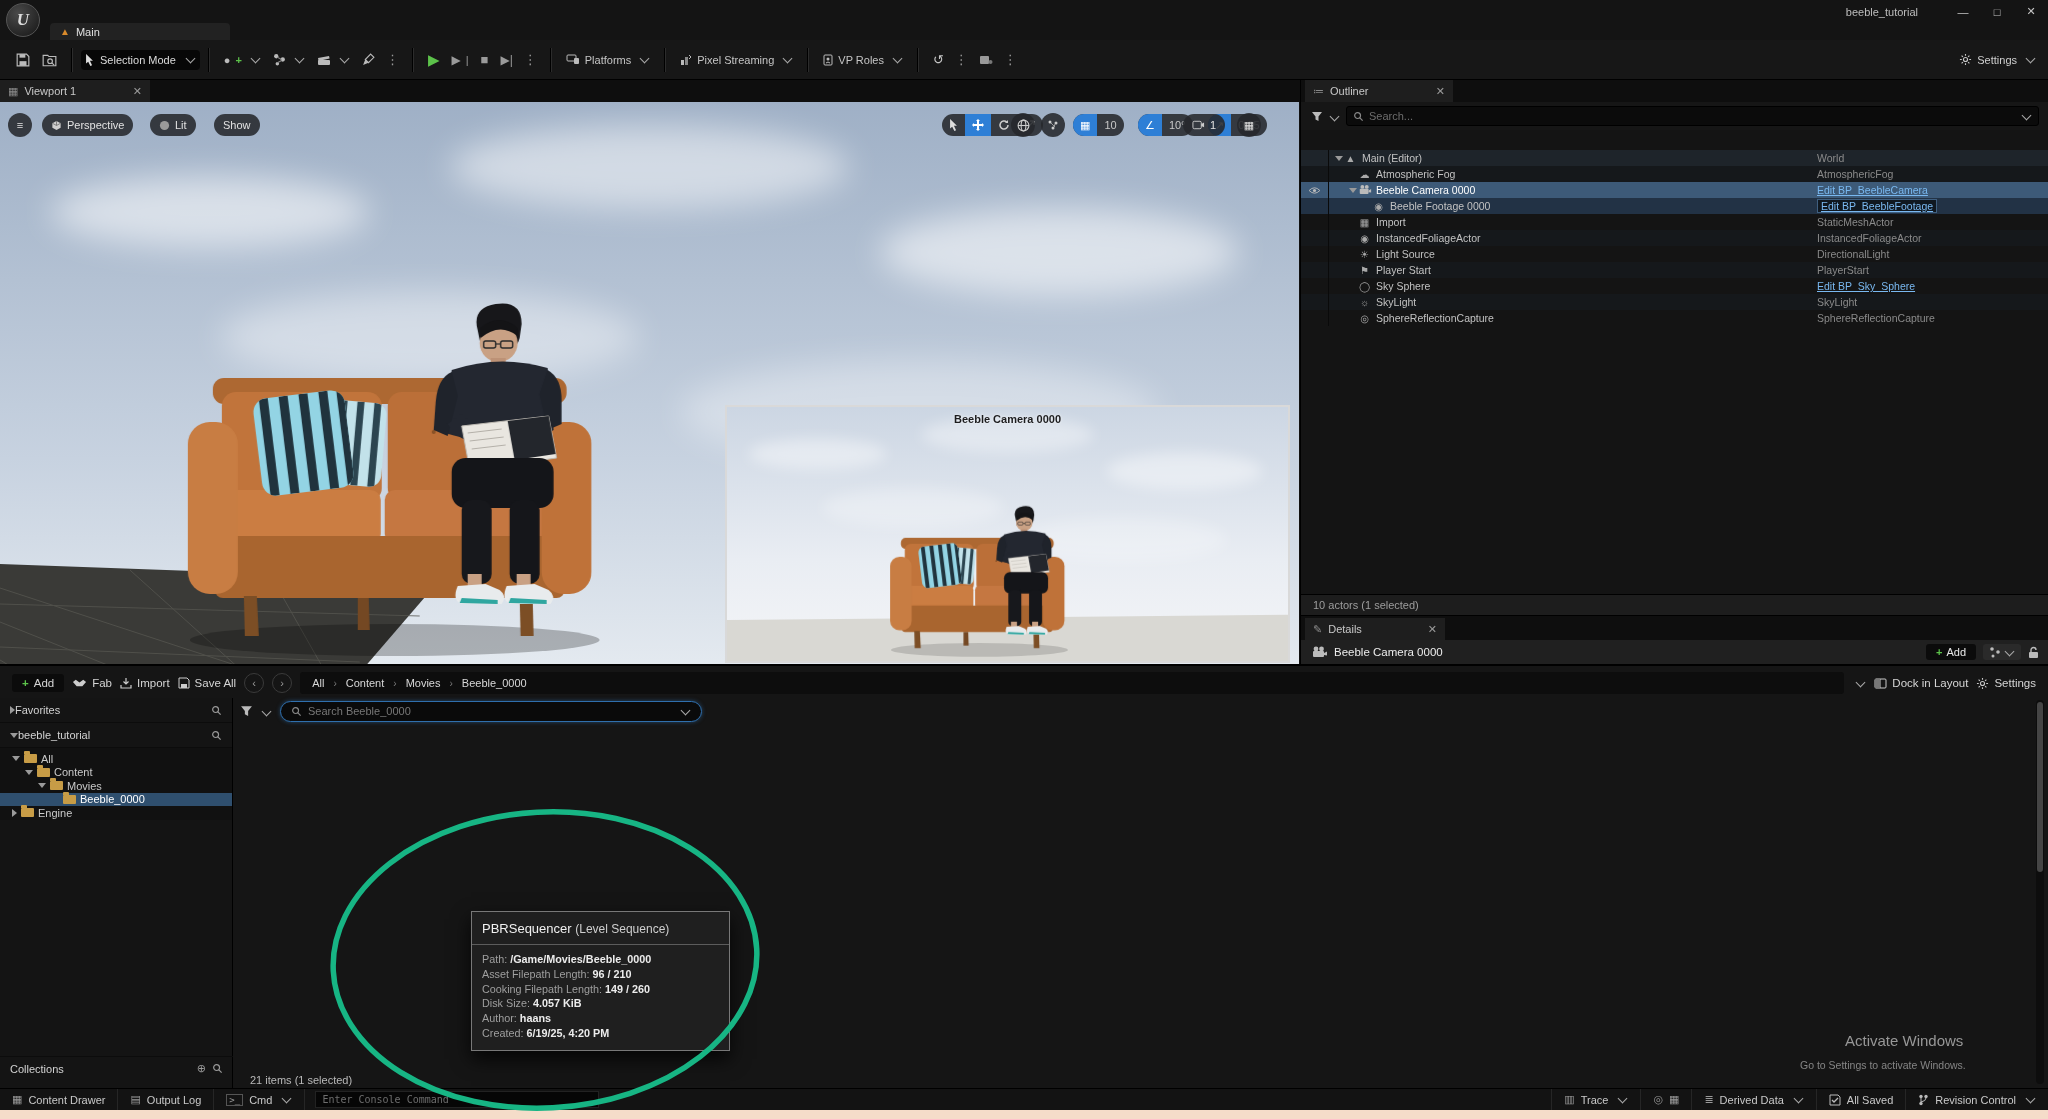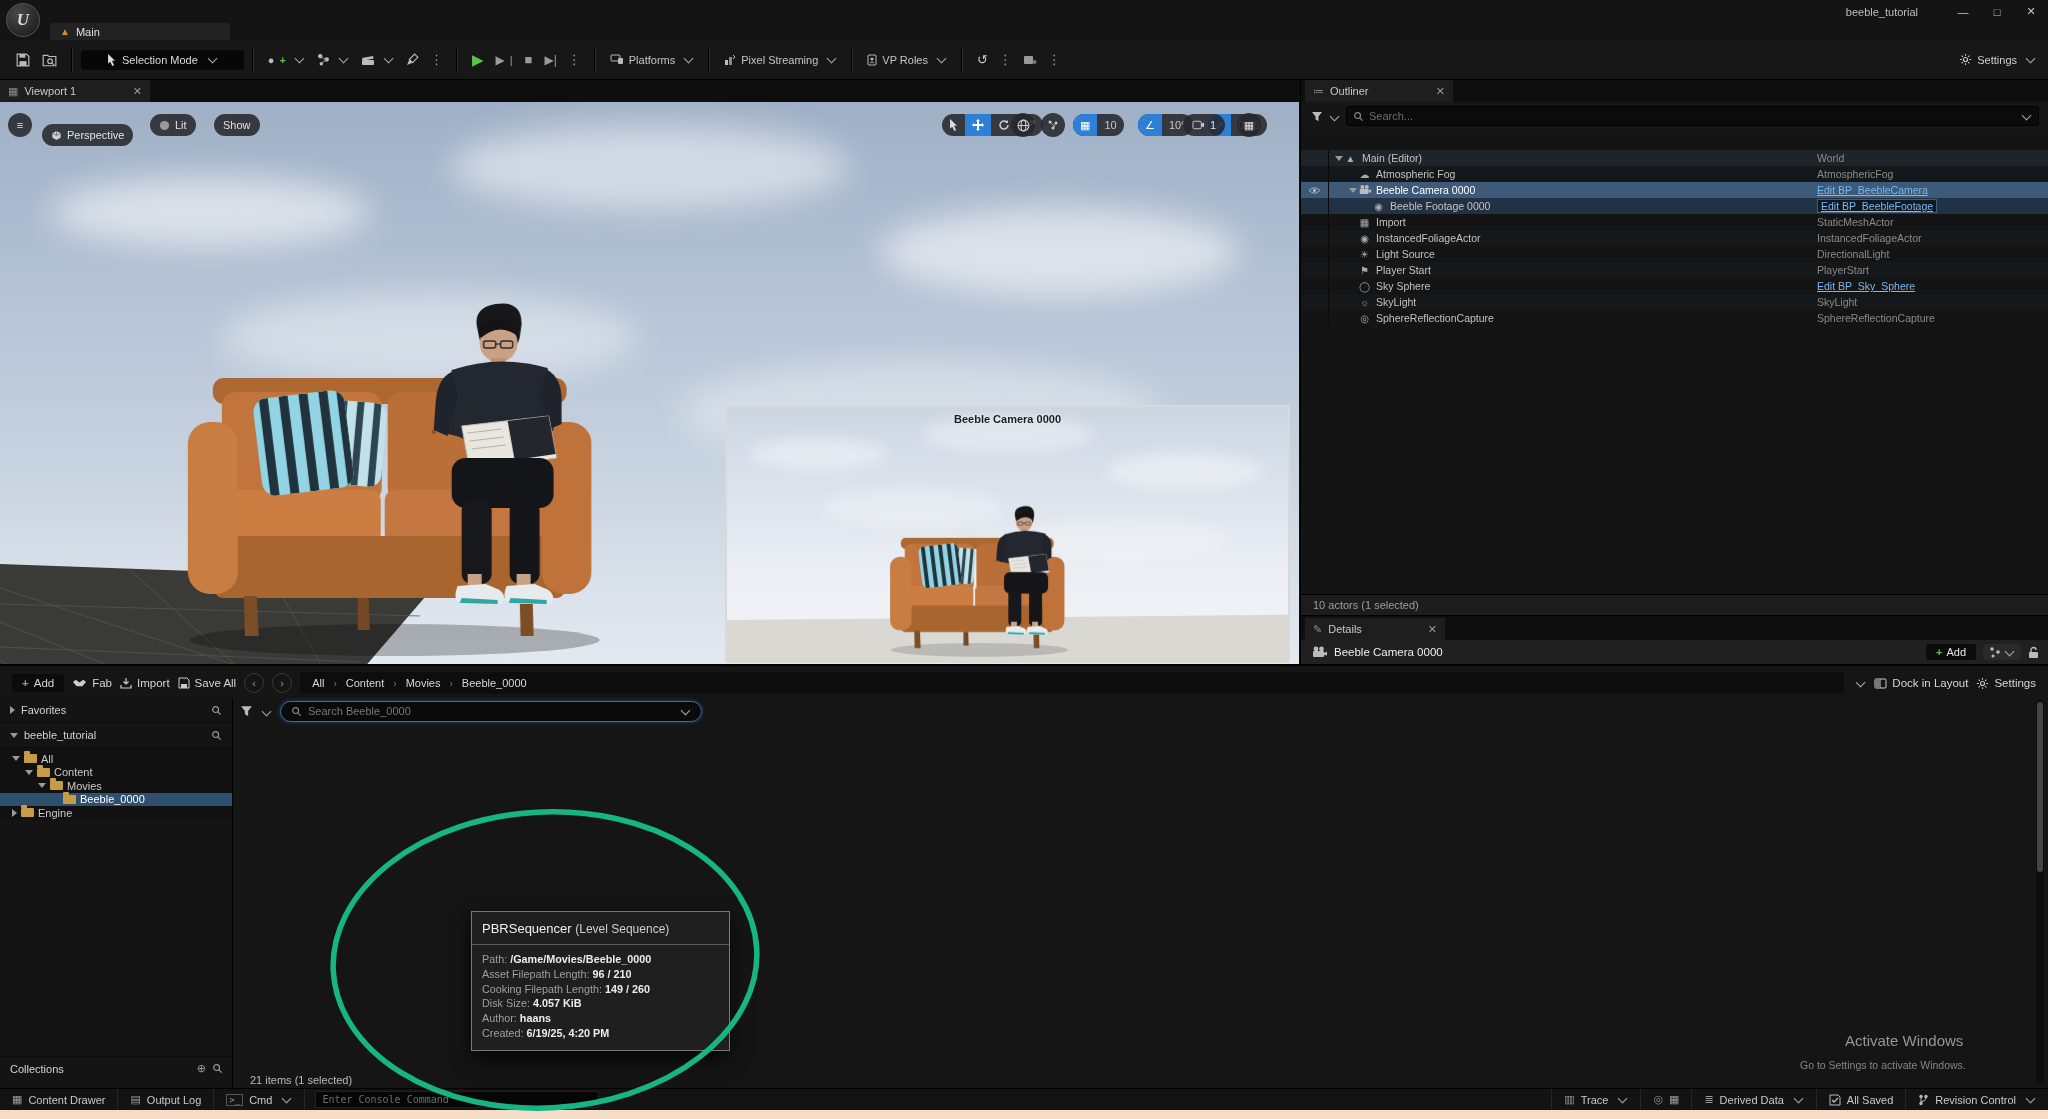--- a/index.html
+++ b/index.html
@@ -31,21 +31,21 @@
 
   
   #tabrow{left:0;top:23px;width:2048px;height:17px;background:#141414;border-bottom:1px solid #0a0a0a;}
   #main-tab{left:50px;top:0;width:170px;height:17px;background:#222;border-radius:4px 4px 0 0;
             display:flex;align-items:center;padding-left:10px;gap:6px;color:#e0e0e0;}
 
   
   #toolbar{left:0;top:40px;width:2048px;height:40px;background:#171717;border-bottom:1px solid #000;
            display:flex;align-items:center;padding-left:10px;box-sizing:border-box;}
   .tbtn{display:flex;align-items:center;gap:5px;color:#c5c5c5;padding:4px 6px;}
-  .tbox{background:#070707;border-radius:4px;padding:4px 26px;display:flex;align-items:center;gap:6px;color:#dcdcdc;}
+  .tbox{background:#070707;border-radius:4px;padding:4px 4px;display:flex;align-items:center;gap:6px;color:#dcdcdc;}
   .kebab{color:#9a9a9a;font-size:13px;padding:0 5px;}
   #tb-settings{position:absolute;right:12px;display:flex;align-items:center;gap:5px;color:#cfcfcf;}
 
   
   #vp-panel{left:0;top:80px;width:1300px;height:616px;background:#101010;}
   #vp-tabrow{left:0;top:0;width:1300px;height:22px;background:#0e0e0e;}
   #vp-tab{left:0;top:0;width:150px;height:22px;background:#1e1e1e;display:flex;align-items:center;
           padding:0 8px;gap:6px;box-sizing:border-box;}
   #vp-content{left:0;top:22px;width:1299px;height:594px;overflow:hidden;background:#9fb0c6;}
   .scene{position:absolute;left:0;top:0;width:100%;height:100%;}
@@ -90,21 +90,21 @@
 
   
   #cb{left:0;top:664px;width:2048px;height:424px;background:#151515;border-top:2px solid #000;box-sizing:border-box;}
   #cb-header{left:0;top:4px;width:2048px;height:26px;display:flex;align-items:center;padding:0 12px;gap:8px;box-sizing:border-box;}
   .cb-hbtn{display:flex;align-items:center;gap:5px;color:#d5d5d5;font-size:11.5px;}
   #cb-addbtn{background:#0b0b0b;border-radius:3px;padding:3px 10px;}
   .circ-btn{width:18px;height:18px;border-radius:50%;border:1px solid #3a3a3a;display:flex;align-items:center;justify-content:center;color:#9a9a9a;font-size:11px;}
   #crumb-bar{flex:1;height:22px;background:#0d0d0d;border-radius:3px;display:flex;align-items:center;padding:0 12px;gap:9px;color:#d8d8d8;}
   .crumb-sep{color:#7a7a7a;font-size:10px;}
   #cb-side{left:0;top:32px;width:233px;height:392px;background:#141414;border-right:1px solid #000;box-sizing:border-box;}
-  .side-row{height:24px;display:flex;align-items:center;padding:0 10px;gap:6px;border-bottom:1px solid #0c0c0c;color:#d2d2d2;}
+  .side-row{height:24px;display:flex;align-items:center;padding:0 10px;border-bottom:1px solid #0c0c0c;color:#d2d2d2;}
   #cb-tree{padding-top:4px;background:#111;}
   .tree-row{height:13.5px;display:flex;align-items:center;font-size:11px;color:#cicic1;color:#c9c9c9;gap:4px;}
   .tree-row.selected{background:#2f4f6e;color:#fff;}
   #collections{position:absolute;left:0;bottom:10px;width:233px;height:24px;display:flex;align-items:center;padding:0 10px;gap:6px;box-sizing:border-box;border-top:1px solid #0c0c0c;color:#d2d2d2;}
   #cb-filterrow{left:240px;top:32px;width:1800px;height:26px;display:flex;align-items:center;gap:10px;}
   #cb-search{width:400px;height:19px;background:#0a0a0a;border:1px solid #2f6fad;box-shadow:0 0 4px rgba(47,111,173,.55);
              border-radius:11px;display:flex;align-items:center;padding:0 10px;gap:6px;color:#777;}
   #cb-footer{left:250px;top:408px;color:#b9b9b9;font-size:11px;}
   #cb-scroll{left:2036px;top:34px;width:8px;height:384px;background:#0d0d0d;border-radius:4px;}
   #cb-scroll .thumb{position:absolute;left:1px;top:2px;width:6px;height:170px;background:#454545;border-radius:3px;}
@@ -475,21 +475,21 @@
   <path d="M462 496l36 2v4l-38-1z" fill="#2fa6a0"></path>
   <path d="M507 484q-6 14 4 18h40q6-8-2-14l-14-6z" fill="#e8ebed"></path>
   <path d="M511 496l36 2v4l-38-1z" fill="#2fa6a0"></path>
  </g>
               </g>
             </svg></div>
         <div id="cam-label">Beeble Camera 0000</div>
       </div>
 
       <div class="vp-circ" style="left:8px;top:11px;">≡</div>
-      <div class="vp-pill" style="left:42px;top:22px;">
+      <div class="vp-pill" style="left:42px;top:12px;">
         <svg width="11" height="11" viewBox="0 0 12 12">
             <path d="M6 1l4.5 2.5v5L6 11 1.5 8.5v-5z" fill="#cfcfcf"></path>
             <path d="M6 1v5m0 0L1.5 3.5M6 6l4.5-2.5" stroke="#777" fill="none"></path>
           </svg>
         <span>Perspective</span>
         </div>
       <div class="vp-pill" style="left:150px;top:12px;">
         <svg width="11" height="11" viewBox="0 0 12 12">
             <circle cx="6" cy="6" r="5" fill="#9a9a9a"></circle>
             <path d="M2.5 4a5 5 0 0 1 5-2.8A5 5 0 0 0 2.5 4z" fill="#d8d8d8"></path>

